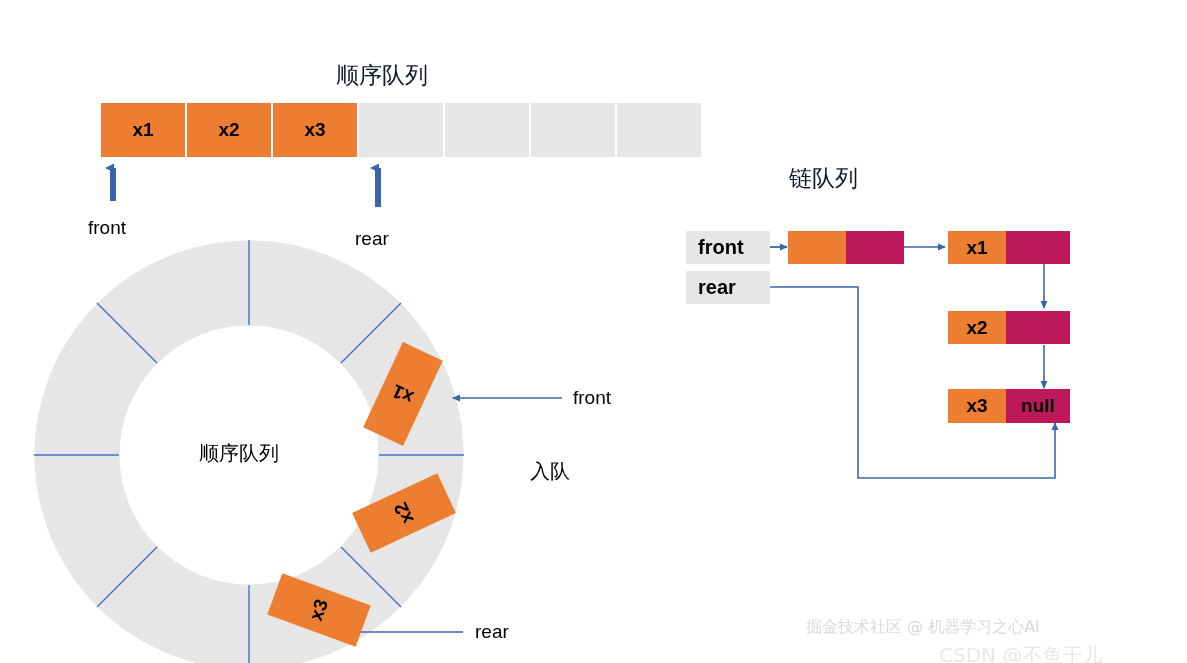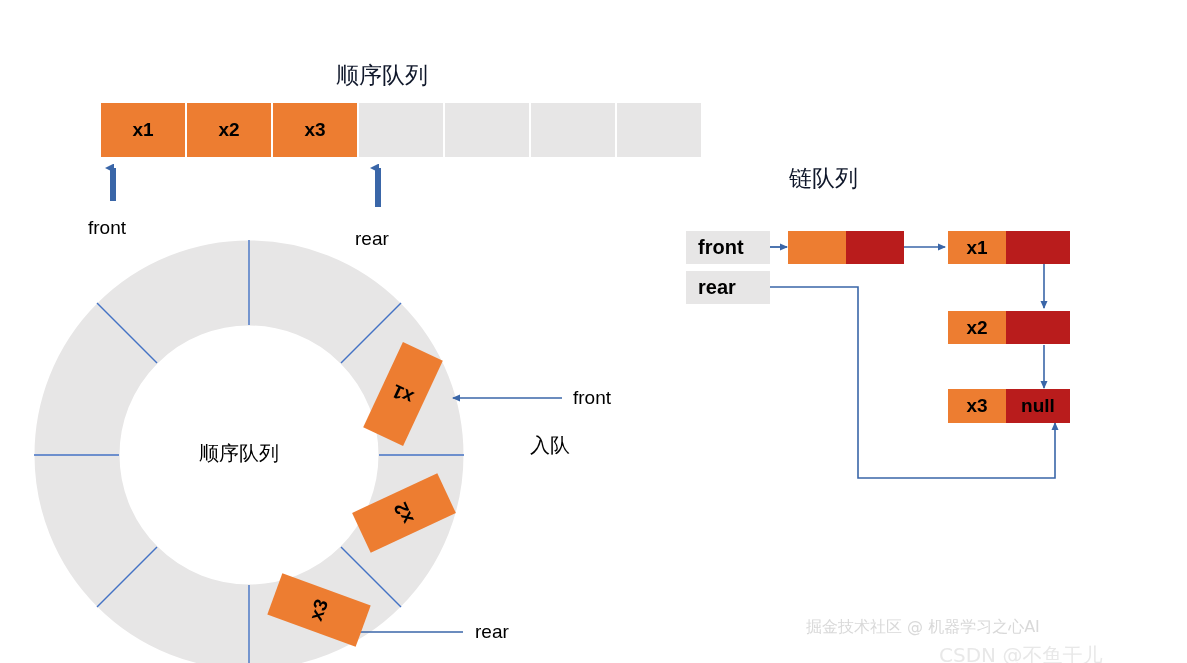--- a/index.html
+++ b/index.html
@@ -80,21 +80,21 @@
     display: flex;
     align-items: center;
     justify-content: center;
     font-size: 19px;
     font-weight: bold;
     color: #000000;
     font-family: "Liberation Sans", sans-serif;
     box-sizing: border-box;
   }
   .node-next {
-    background: #b91c1c;
+    background: #be185d;
     display: flex;
     align-items: center;
     justify-content: center;
     font-size: 19px;
     font-weight: bold;
     color: #000000;
     font-family: "Liberation Sans", sans-serif;
     box-sizing: border-box;
   }
 
@@ -211,21 +211,21 @@
               transform: rotate(-155deg); transform-origin: center center;">x1</div>
 
   <div class="abs ring-block" style="left:382px; top:466px; width:44px; height:94px;
               transform: rotate(-115deg); transform-origin: center center;">x2</div>
 
   <div class="abs ring-block" style="left:297px; top:563px; width:44px; height:94px;
               transform: rotate(-70deg); transform-origin: center center;">x3</div>
 
   <div class="abs label-en" style="left:573px; top:387px;">front</div>
   <div class="abs label-en" style="left:475px; top:621px;">rear</div>
-  <div class="abs label-cn" style="left:530px; top:432px;">入队</div>
+  <div class="abs label-cn" style="left:530px; top:458px;">入队</div>
 
   <div class="abs title-cn" style="left:789px; top:163px;">链队列</div>
 
   <div class="abs ptr-box" style="left:686px; top:231px; width:84px; height:33px;">front</div>
   <div class="abs ptr-box" style="left:686px; top:271px; width:84px; height:33px;">rear</div>
 
   <div class="abs node" style="left:788px; top:231px;">
     <div class="node-data" style="width:58px; height:33px;"></div>
     <div class="node-next" style="width:58px; height:33px;"></div>
   </div>

